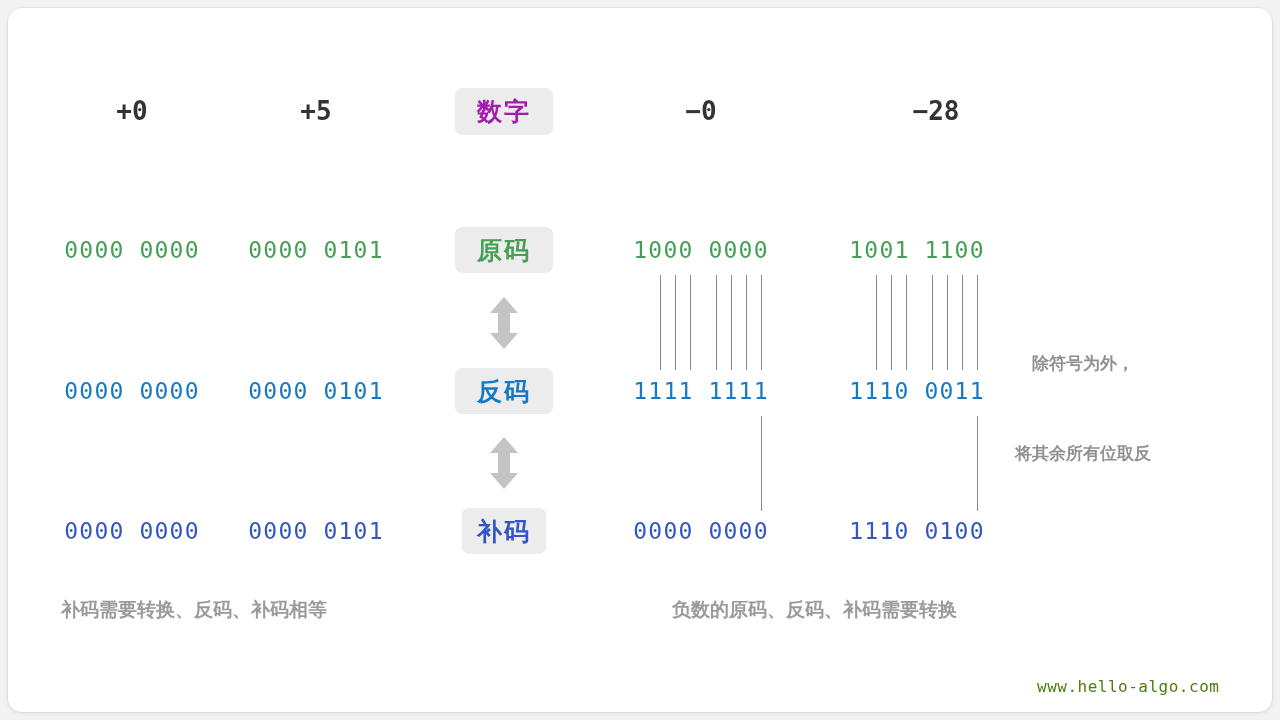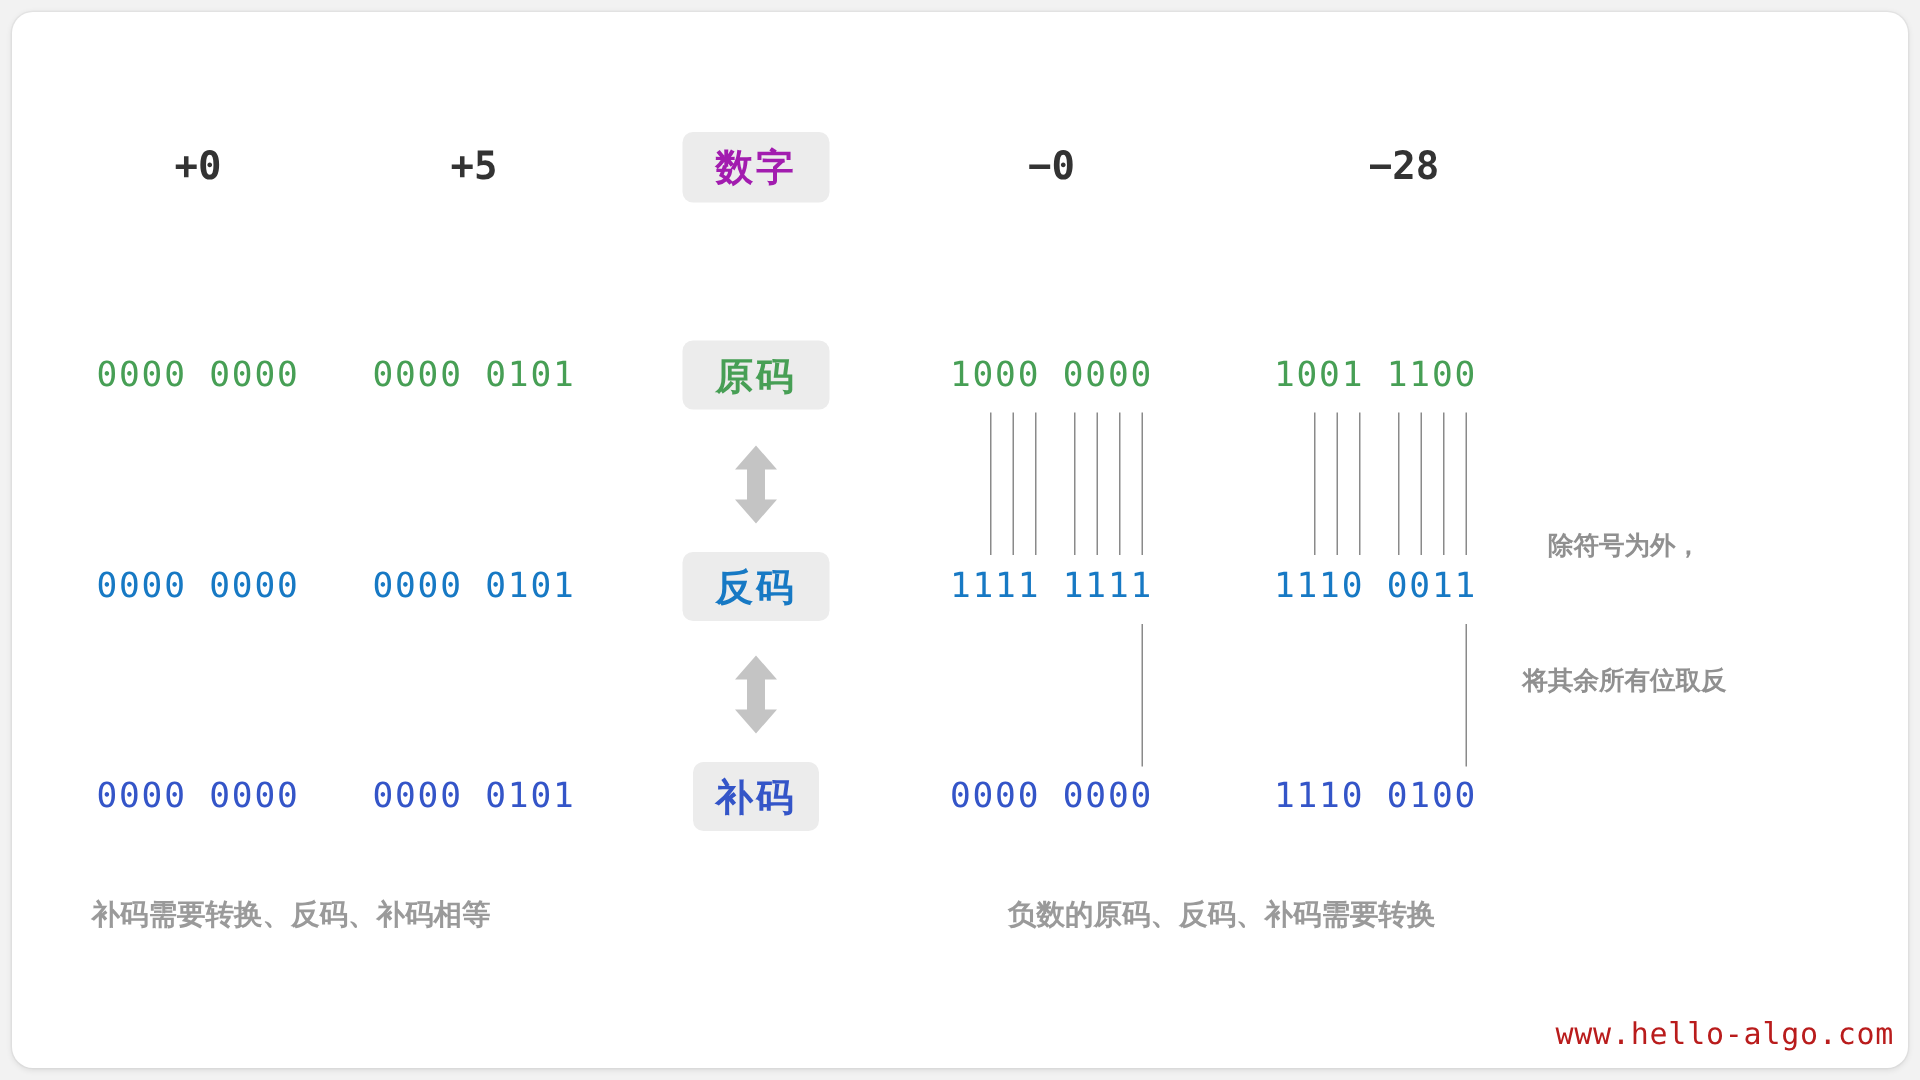--- a/index.html
+++ b/index.html
@@ -97,23 +97,23 @@
   }
   .caption {
     position: absolute;
     color: #9a9a9a;
     font-size: 19px;
     font-weight: bold;
     white-space: pre;
   }
   .watermark {
     position: absolute;
-    color: #b91c1c;
+    color: #4d7c0f;
     font-family: "DejaVu Sans Mono", "Liberation Mono", monospace;
-    font-size: 20px;
+    font-size: 16px;
     letter-spacing: 0.5px;
     white-space: pre;
   }
 </style>
 </head>
 <body>
 
 <div id="card">
 
   <div class="cell num-head" style="left:124px; top:88px;">+0</div>

